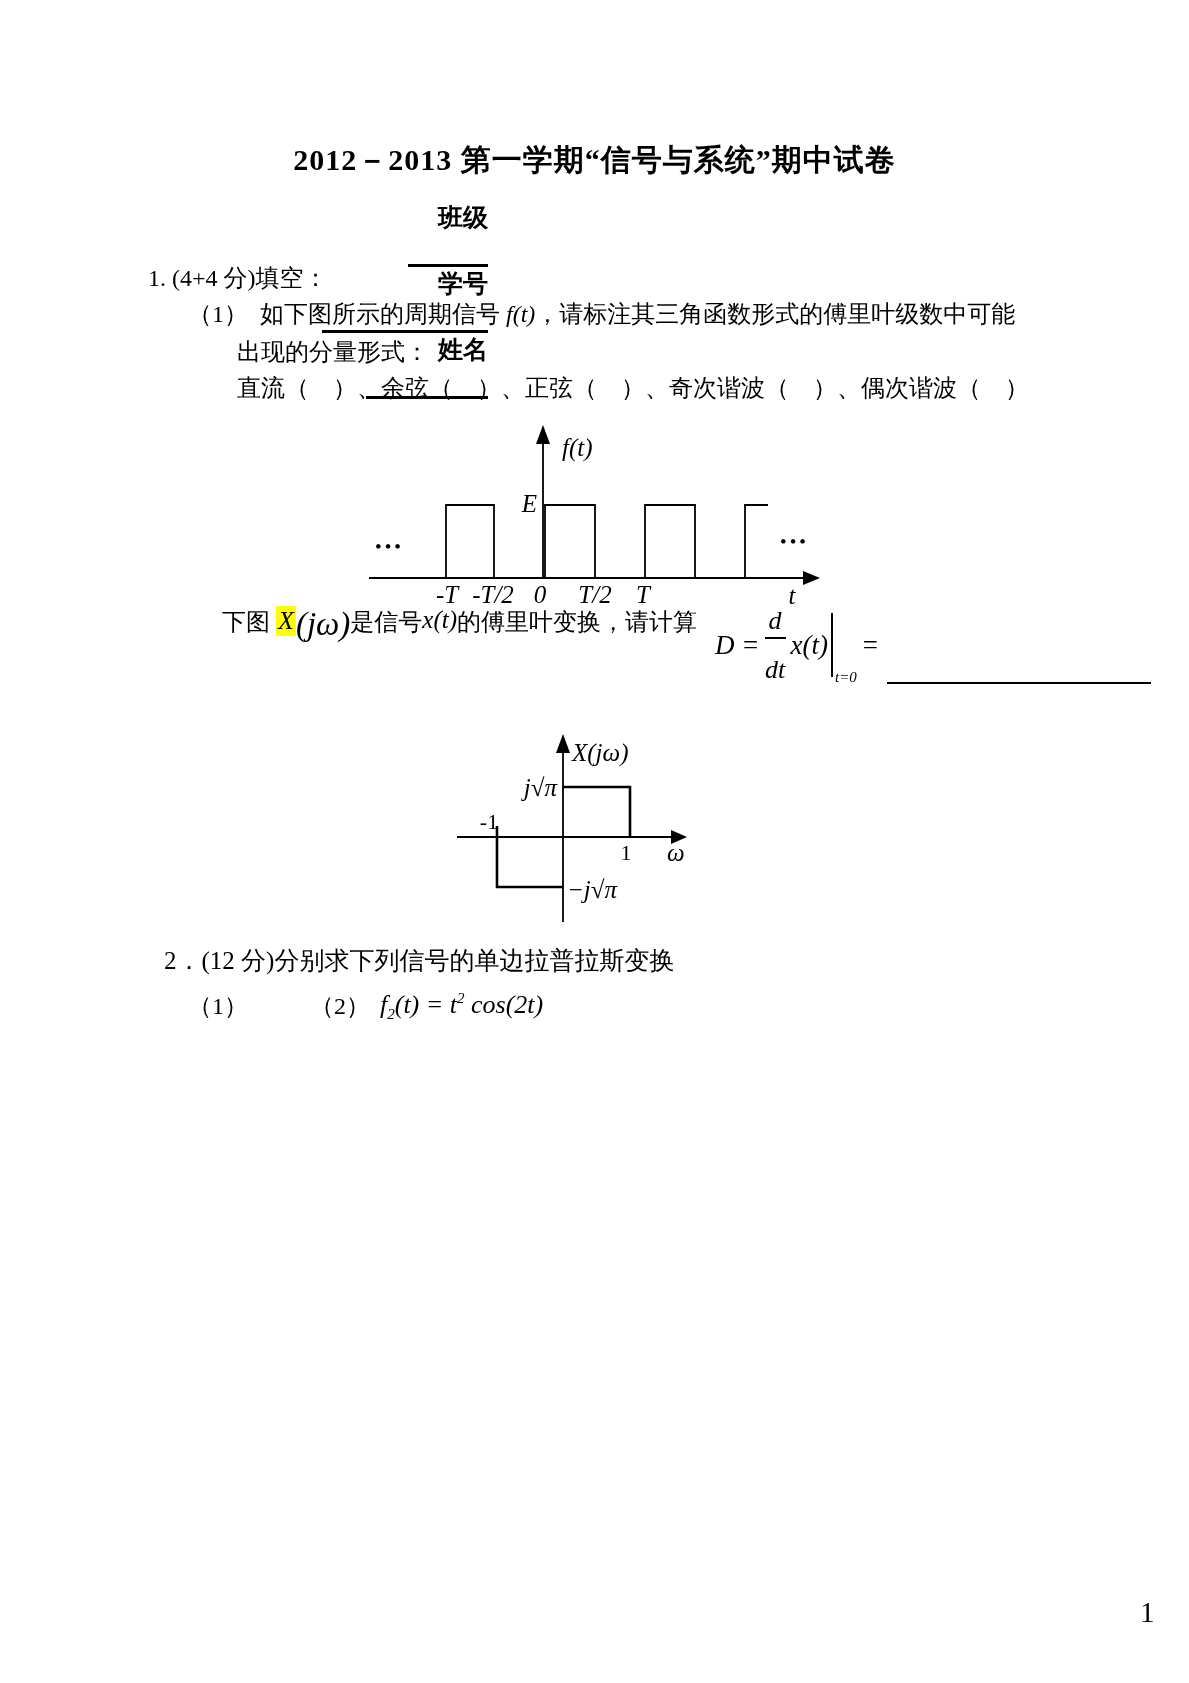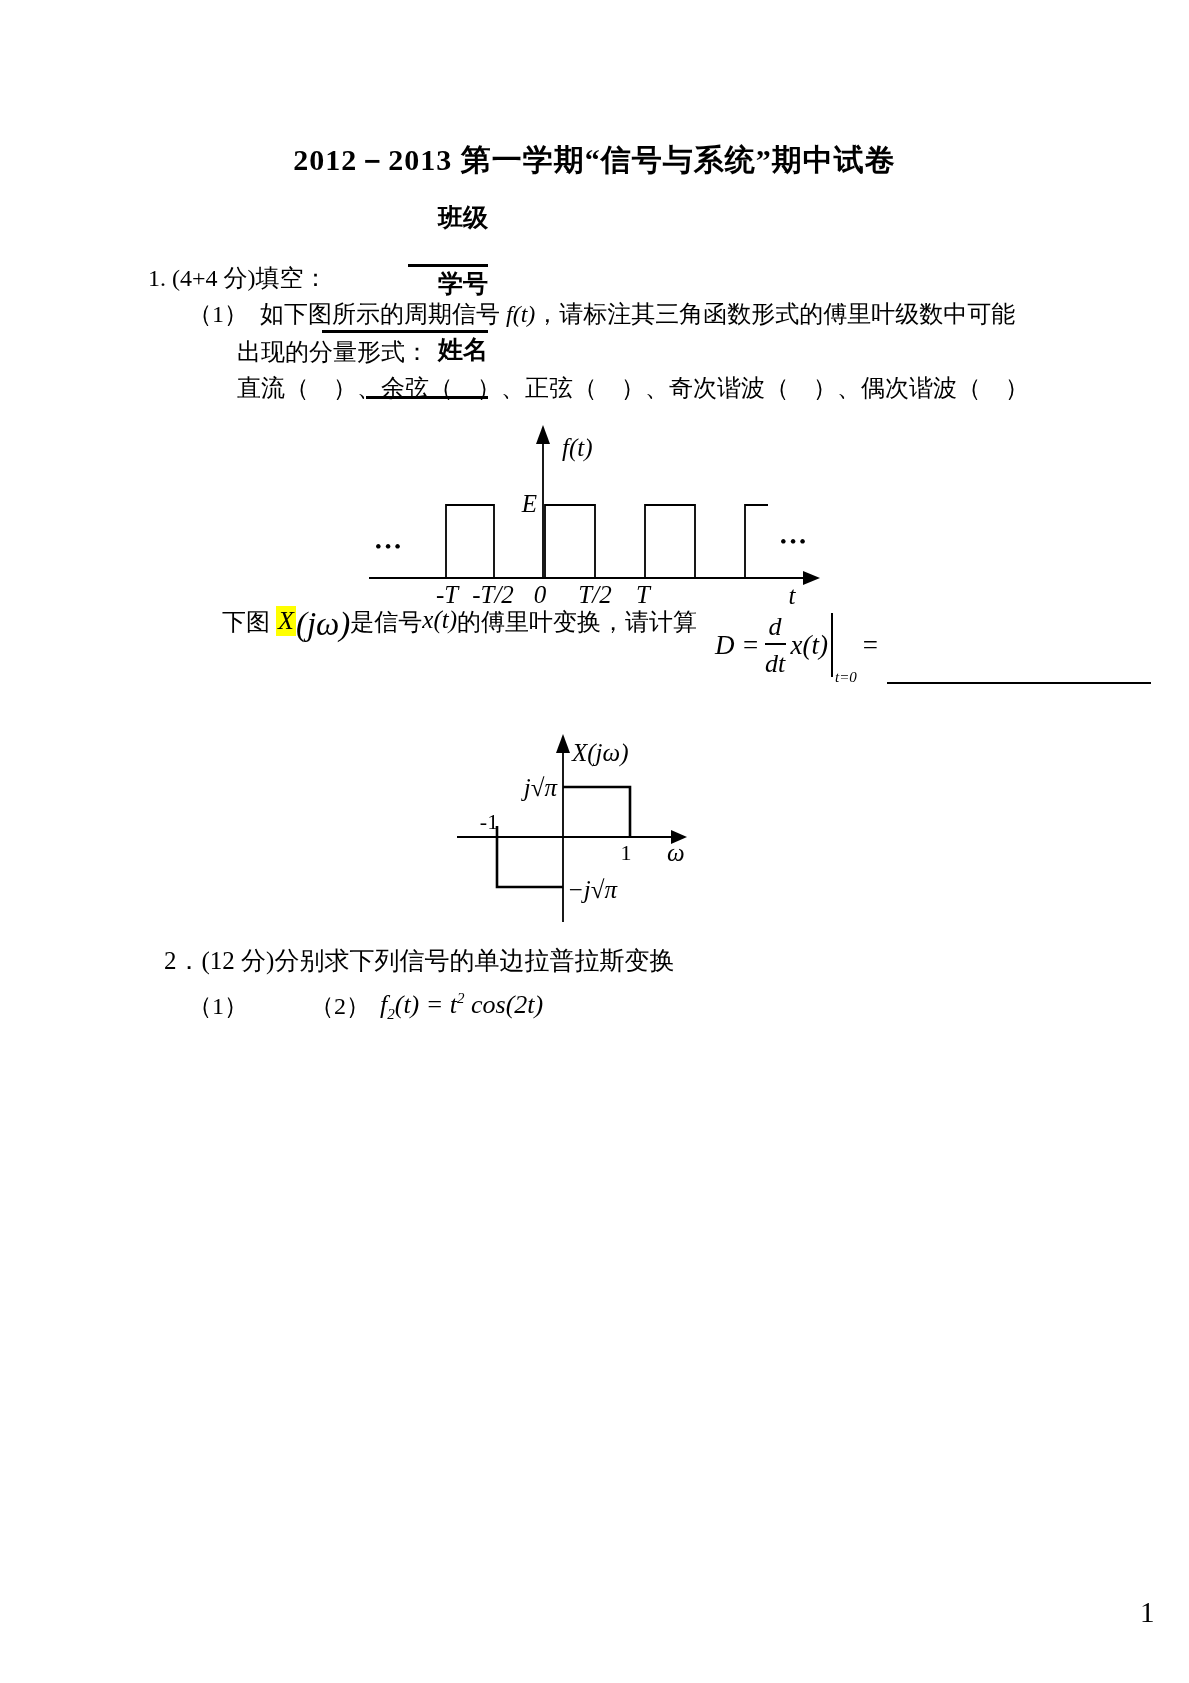--- a/index.html
+++ b/index.html
@@ -14,21 +14,21 @@
   .gap10{display:inline-block;width:12px;}
   .body-text{font-size:24px;}
   .mi{font-style:italic;font-family:"Liberation Serif","DejaVu Serif",serif;}
   .hl{background:#ffff00;padding:0 2px;font-size:26px;}
   .q1-line1{top:298px;left:188px;display:flex;}
   .q1-line1 .qnum{margin-right:12px;}
   .flexline{display:flex;align-items:flex-start;}
   .formula{display:inline-flex;align-items:center;font-size:27px;margin-left:18px;}
   .frac{display:inline-flex;flex-direction:column;align-items:center;margin:0 5px;line-height:1.05;font-size:26px;}
   .frac .num{border-bottom:2px solid #000;padding:0 4px 2px 4px;}
-  .frac .den{padding-top:5px;}
+  .frac .den{padding-top:17px;}
   .eval{position:relative;width:2px;height:64px;background:#000;margin-left:3px;display:inline-block;}
   .eval-sub{position:absolute;left:4px;bottom:-9px;font-size:15px;white-space:nowrap;}
   .eq2{margin-left:28px;}
   .answer-blank{display:inline-block;width:264px;height:56px;margin-top:20px;margin-left:8px;border-bottom:2.5px solid #000;}
   .formula2{font-size:26px;font-style:italic;margin-left:10px;}
   .formula2 sub{font-size:15px;}
   .formula2 sup{font-size:15px;}
   .svgt{font-family:"Liberation Serif","DejaVu Serif",serif;font-size:25px;}
   .it{font-style:italic;}
   .dots{font-size:19px;letter-spacing:3px;font-style:normal;}

